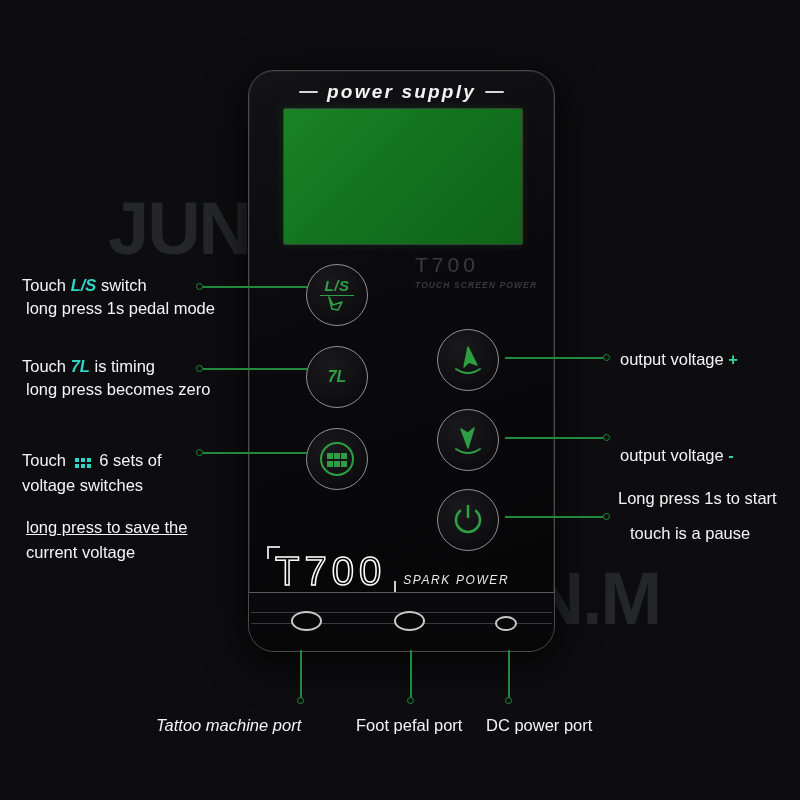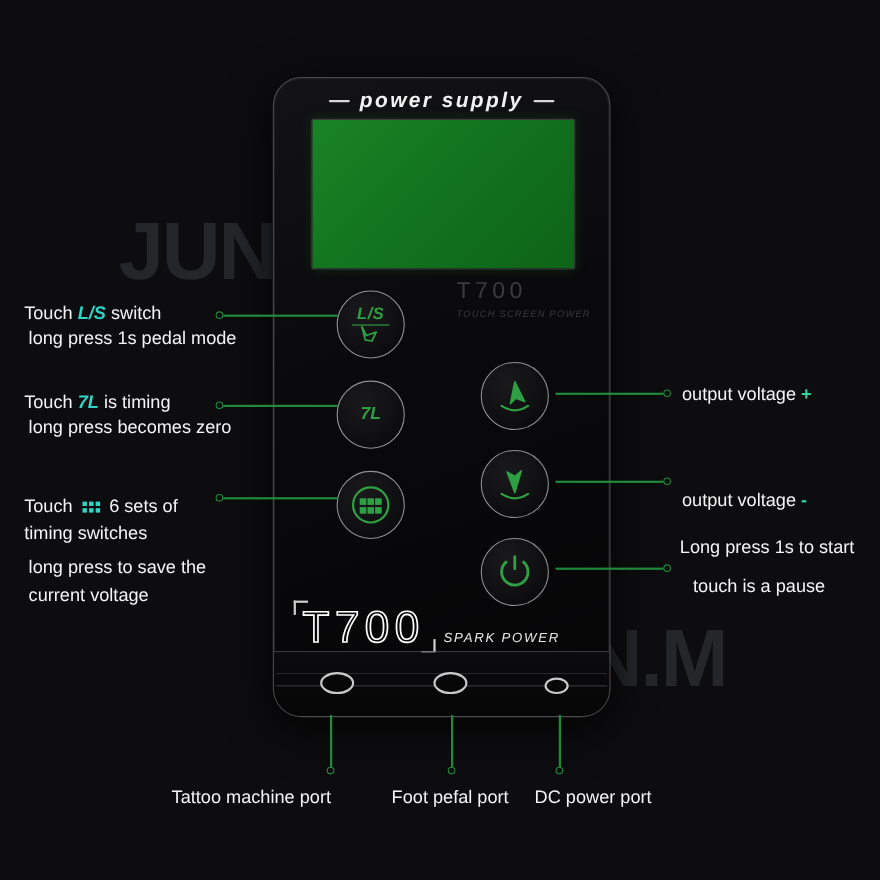--- a/index.html
+++ b/index.html
@@ -62,21 +62,21 @@
     box-shadow:0 0 10px rgba(20,120,35,0.25);
   }
 
   
   .logo-small{position:absolute;left:166px;top:182px;text-align:left;}
   .logo-small .big{
     font-size:21px;color:#3b3b3f;letter-spacing:4px;font-weight:400;
     font-family:"Liberation Sans",sans-serif;
   }
   .logo-small .sub{
-    font-size:8.5px;color:#39393d;letter-spacing:1.1px;font-weight:normal;
+    font-size:8.5px;color:#39393d;letter-spacing:1.1px;font-weight:bold;
     font-style:italic;margin-top:3px;
   }
 
   
   .btn{
     position:absolute;
     border-radius:50%;
     border:1.3px solid #8f9195;
     background:radial-gradient(circle at 38% 32%,#1a1a1d 0%,#101012 55%,#060607 100%);
     display:flex;align-items:center;justify-content:center;
@@ -285,22 +285,22 @@
     <div>
       <span>Touch </span><span class="hl">7L</span><span> is timing</span>
     </div>
     <div style="padding-left:4px;">long press becomes zero</div>
   </div>
 
   <div class="ann ann-2" style="left:22px;top:448px;">
     <div>
       <span>Touch </span><span class="dotgrid"><span class="row"><i></i><i></i><i></i></span><span class="row"><i></i><i></i><i></i></span></span><span> 6 sets of</span>
     </div>
-    <div>timing switches</div>
-    <div style="padding-left:4px;margin-top:6px;">long press to save the</div>
+    <div>voltage switches</div>
+    <div style="padding-left:4px;margin-top:17px;text-decoration:underline;">long press to save the</div>
     <div style="padding-left:4px;">current voltage</div>
   </div>
 
   <div class="dot" style="left:196px;top:283px;"></div>
   <div class="lead" style="left:203px;top:286px;width:104px;"></div>
 
   <div class="dot" style="left:196px;top:365px;"></div>
   <div class="lead" style="left:203px;top:368px;width:104px;"></div>
 
   <div class="dot" style="left:196px;top:449px;"></div>
@@ -321,21 +321,21 @@
   <div class="dot" style="left:603px;top:354px;"></div>
 
   <div class="lead" style="left:505px;top:437px;width:98px;"></div>
   <div class="dot" style="left:603px;top:434px;"></div>
 
   <div class="lead" style="left:505px;top:516px;width:98px;"></div>
   <div class="dot" style="left:603px;top:513px;"></div>
 
   <div class="leadv" style="left:300px;top:650px;height:49px;"></div>
   <div class="dot" style="left:297px;top:697px;"></div>
-  <div class="bot-label" style="left:156px;top:716px;">Tattoo machine port</div>
+  <div class="bot-label" style="left:156px;top:716px;font-style:italic;">Tattoo machine port</div>
 
   <div class="leadv" style="left:410px;top:650px;height:49px;"></div>
   <div class="dot" style="left:407px;top:697px;"></div>
   <div class="bot-label" style="left:356px;top:716px;">Foot pefal port</div>
 
   <div class="leadv" style="left:508px;top:650px;height:49px;"></div>
   <div class="dot" style="left:505px;top:697px;"></div>
   <div class="bot-label" style="left:486px;top:716px;">DC power port</div>
 
 </div>

